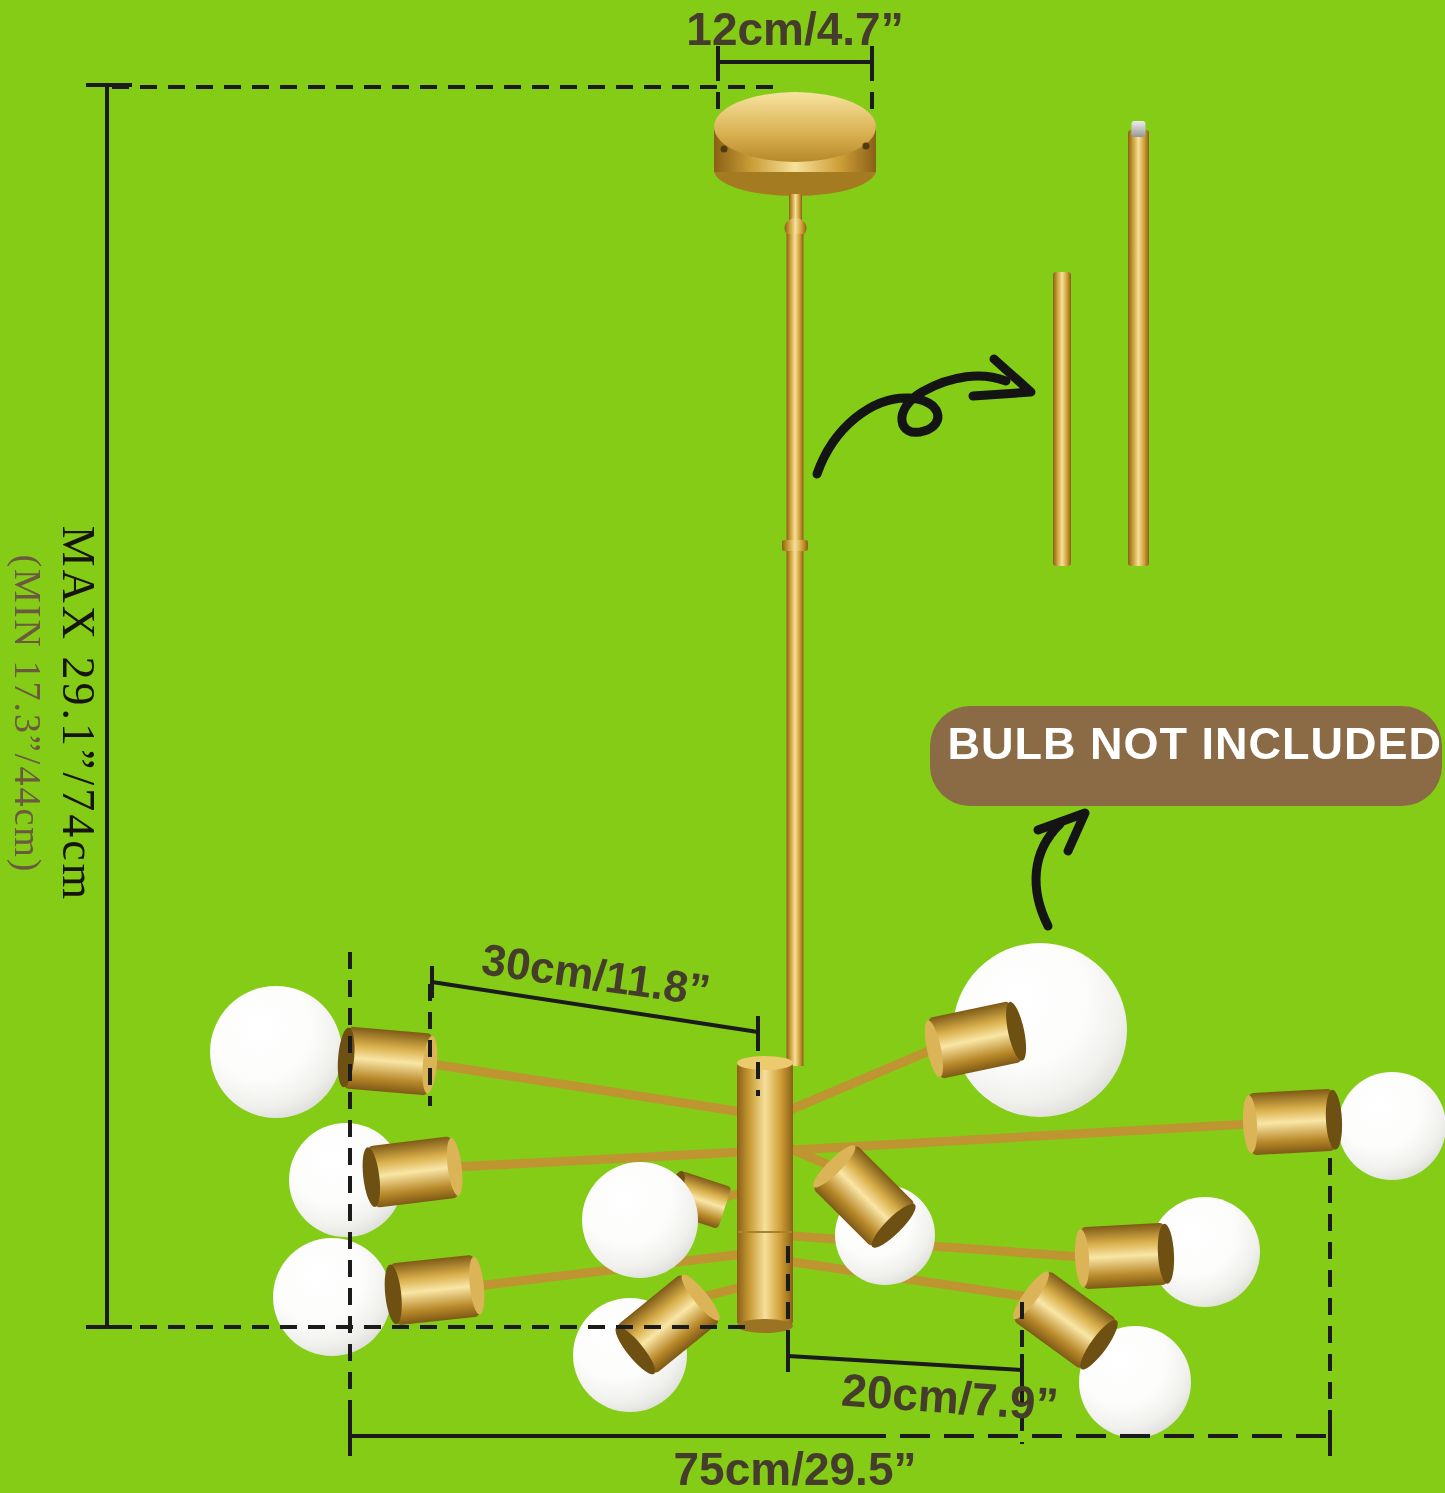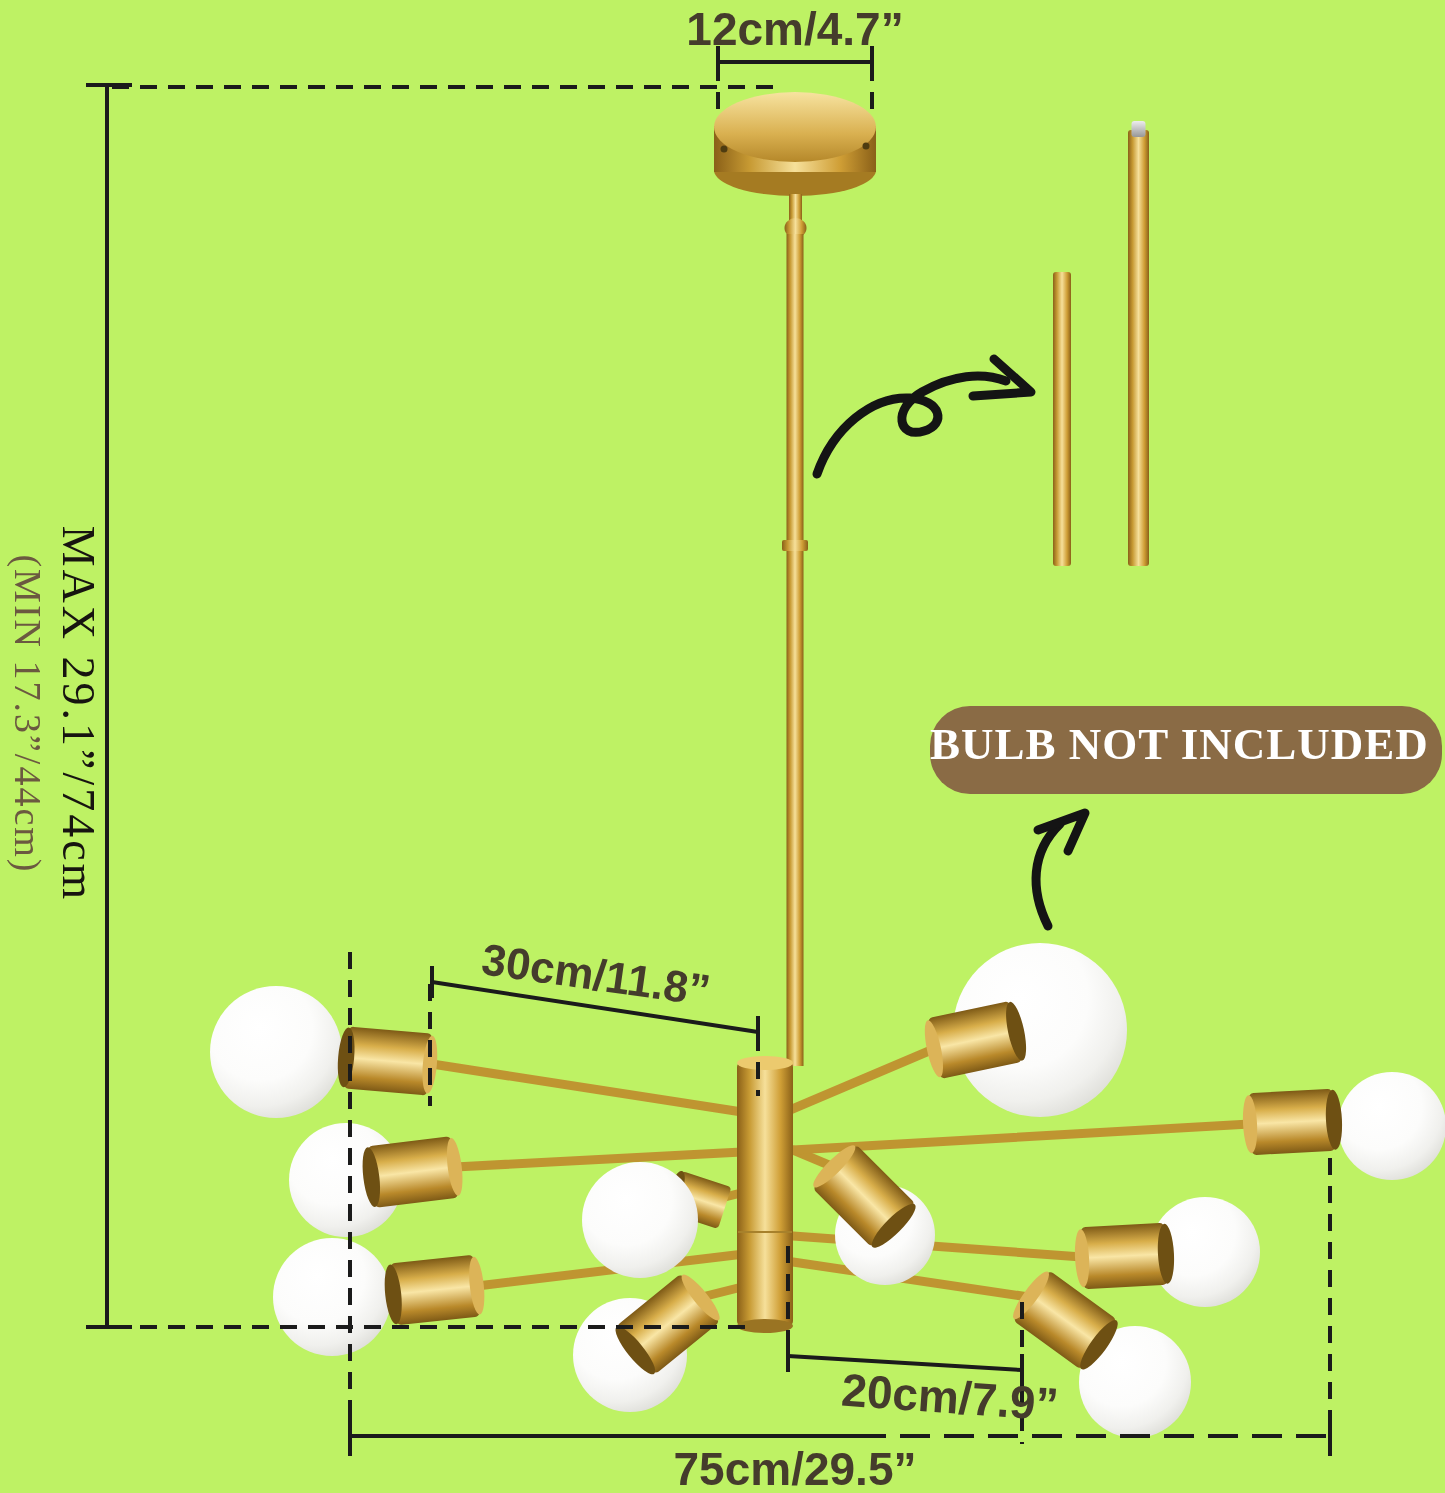--- a/index.html
+++ b/index.html
@@ -1,17 +1,17 @@
 <!DOCTYPE html>
 <html><head>
 <meta charset="utf-8">
 <style>
   html,body{margin:0;padding:0;background:#fff;}
   .stage{
-    position:relative;width:1445px;height:1493px;background:#bef264;
+    position:relative;width:1445px;height:1493px;background:#84cc16;
     font-family:"Liberation Sans",sans-serif;overflow:hidden;
   }
   .art{position:absolute;left:0;top:0;width:1445px;height:1493px;}
   .label{position:absolute;color:#453c2c;font-weight:600;text-align:center;}
   .dim-top{left:625px;top:2px;width:340px;font-size:46px;}
   .vlabels{
     position:absolute;left:-248px;top:662px;width:600px;height:104px;
     transform:rotate(90deg);transform-origin:50% 50%;text-align:center;
   }
   .vlabels .max{
@@ -23,25 +23,24 @@
     letter-spacing:2px;line-height:48px;white-space:nowrap;
   }
   .arm-dim{left:428px;top:950px;width:336px;font-size:44px;transform:rotate(8deg);}
   .rod-labels{
     position:absolute;left:1012px;top:574px;width:340px;text-align:center;
     font-size:43px;font-weight:600;color:#5d4a2e;line-height:1.18;white-space:nowrap;
   }
   .rod-labels .qty1{color:#1c1c1c;font-size:50px;font-weight:400;}
   .rod-labels .qty2{color:#3a2d1a;font-size:46px;font-weight:700;}
   .badge{
-    position:absolute;left:930px;top:706px;width:512px;height:88px;
+    position:absolute;left:930px;top:706px;width:512px;height:100px;
     background:#8a6b45;border-radius:40px;color:#ffffff;font-weight:700;
-    font-size:45px;letter-spacing:1px;text-align:left;line-height:76px;
+    font-size:45px;letter-spacing:1px;text-align:right;line-height:76px;
     white-space:nowrap;
-    font-family:Liberation Serif, serif;
   }
   .dim-20{left:792px;top:1370px;width:316px;font-size:46px;transform:rotate(4deg);}
   .dim-75{left:600px;top:1442px;width:390px;font-size:46px;}
 </style>
 </head>
 <body>
 
 <div class="stage">
 
   <svg class="art" viewBox="0 0 1445 1493">

